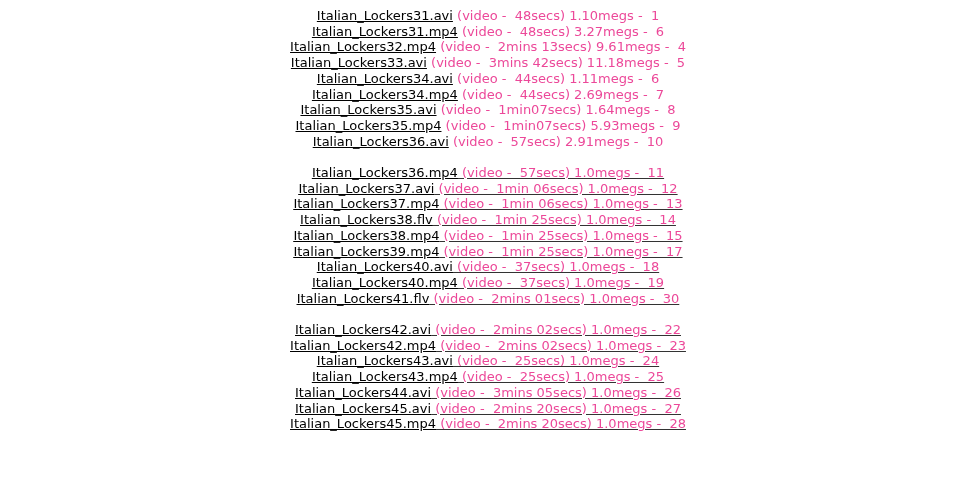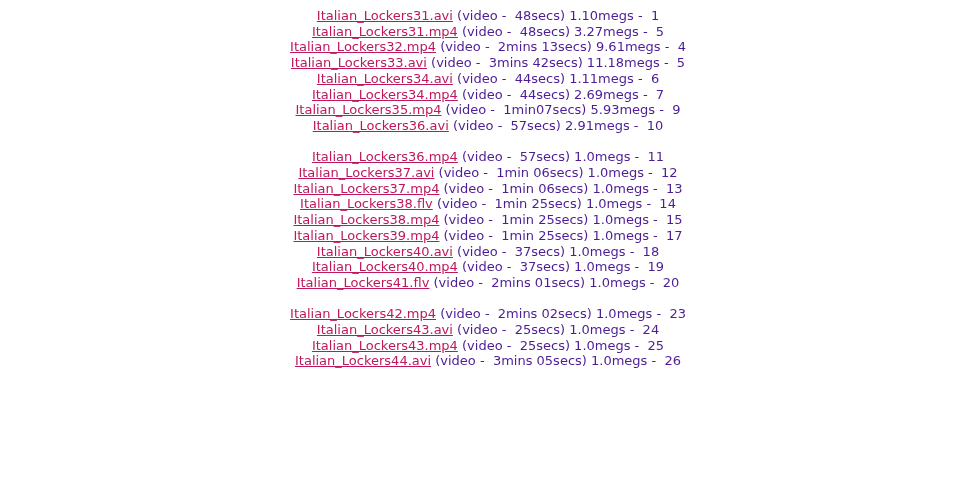--- a/index.html
+++ b/index.html
@@ -10,56 +10,60 @@
     background: #ffffff;
     font-family: "DejaVu Sans", "Liberation Sans", sans-serif;
     font-size: 13px;
     color: #333333;
   }
   .content {
     padding-top: 8px;
     text-align: center;
   }
   .group { margin: 0; }
-  .group + .group { margin-top: 15.7px; }
+  .group + .group { margin-top: 15.7px; text-decoration: underline; }
   .line {
     line-height: 15.7px;
     white-space: pre;
   }
   a.file-link {
-    color: #be185d;
+    color: #000000;
     text-decoration: underline;
     cursor: pointer;
   }
-  .meta { color: #4c1d95; }
+  .meta { color: #ec4899; }
 </style>
 </head>
 <body>
 
 <div class="content" id="file-list">
     <div class="group">
       <div class="line"><a class="file-link" href="#">Italian_Lockers31.avi</a><span class="meta"> (video -  48secs) 1.10megs -  1</span></div>
-      <div class="line"><a class="file-link" href="#">Italian_Lockers31.mp4</a><span class="meta"> (video -  48secs) 3.27megs -  5</span></div>
+      <div class="line"><a class="file-link" href="#">Italian_Lockers31.mp4</a><span class="meta"> (video -  48secs) 3.27megs -  6</span></div>
       <div class="line"><a class="file-link" href="#">Italian_Lockers32.mp4</a><span class="meta"> (video -  2mins 13secs) 9.61megs -  4</span></div>
       <div class="line"><a class="file-link" href="#">Italian_Lockers33.avi</a><span class="meta"> (video -  3mins 42secs) 11.18megs -  5</span></div>
       <div class="line"><a class="file-link" href="#">Italian_Lockers34.avi</a><span class="meta"> (video -  44secs) 1.11megs -  6</span></div>
       <div class="line"><a class="file-link" href="#">Italian_Lockers34.mp4</a><span class="meta"> (video -  44secs) 2.69megs -  7</span></div>
+      <div class="line"><a class="file-link" href="#">Italian_Lockers35.avi</a><span class="meta"> (video -  1min07secs) 1.64megs -  8</span></div>
       <div class="line"><a class="file-link" href="#">Italian_Lockers35.mp4</a><span class="meta"> (video -  1min07secs) 5.93megs -  9</span></div>
       <div class="line"><a class="file-link" href="#">Italian_Lockers36.avi</a><span class="meta"> (video -  57secs) 2.91megs -  10</span></div>
     </div>
     <div class="group">
       <div class="line"><a class="file-link" href="#">Italian_Lockers36.mp4</a><span class="meta"> (video -  57secs) 1.0megs -  11</span></div>
       <div class="line"><a class="file-link" href="#">Italian_Lockers37.avi</a><span class="meta"> (video -  1min 06secs) 1.0megs -  12</span></div>
       <div class="line"><a class="file-link" href="#">Italian_Lockers37.mp4</a><span class="meta"> (video -  1min 06secs) 1.0megs -  13</span></div>
       <div class="line"><a class="file-link" href="#">Italian_Lockers38.flv</a><span class="meta"> (video -  1min 25secs) 1.0megs -  14</span></div>
       <div class="line"><a class="file-link" href="#">Italian_Lockers38.mp4</a><span class="meta"> (video -  1min 25secs) 1.0megs -  15</span></div>
       <div class="line"><a class="file-link" href="#">Italian_Lockers39.mp4</a><span class="meta"> (video -  1min 25secs) 1.0megs -  17</span></div>
       <div class="line"><a class="file-link" href="#">Italian_Lockers40.avi</a><span class="meta"> (video -  37secs) 1.0megs -  18</span></div>
       <div class="line"><a class="file-link" href="#">Italian_Lockers40.mp4</a><span class="meta"> (video -  37secs) 1.0megs -  19</span></div>
-      <div class="line"><a class="file-link" href="#">Italian_Lockers41.flv</a><span class="meta"> (video -  2mins 01secs) 1.0megs -  20</span></div>
+      <div class="line"><a class="file-link" href="#">Italian_Lockers41.flv</a><span class="meta"> (video -  2mins 01secs) 1.0megs -  30</span></div>
     </div>
     <div class="group">
+      <div class="line"><a class="file-link" href="#">Italian_Lockers42.avi</a><span class="meta"> (video -  2mins 02secs) 1.0megs -  22</span></div>
       <div class="line"><a class="file-link" href="#">Italian_Lockers42.mp4</a><span class="meta"> (video -  2mins 02secs) 1.0megs -  23</span></div>
       <div class="line"><a class="file-link" href="#">Italian_Lockers43.avi</a><span class="meta"> (video -  25secs) 1.0megs -  24</span></div>
       <div class="line"><a class="file-link" href="#">Italian_Lockers43.mp4</a><span class="meta"> (video -  25secs) 1.0megs -  25</span></div>
       <div class="line"><a class="file-link" href="#">Italian_Lockers44.avi</a><span class="meta"> (video -  3mins 05secs) 1.0megs -  26</span></div>
+      <div class="line"><a class="file-link" href="#">Italian_Lockers45.avi</a><span class="meta"> (video -  2mins 20secs) 1.0megs -  27</span></div>
+      <div class="line"><a class="file-link" href="#">Italian_Lockers45.mp4</a><span class="meta"> (video -  2mins 20secs) 1.0megs -  28</span></div>
     </div>
   </div>
 
 </body></html>

